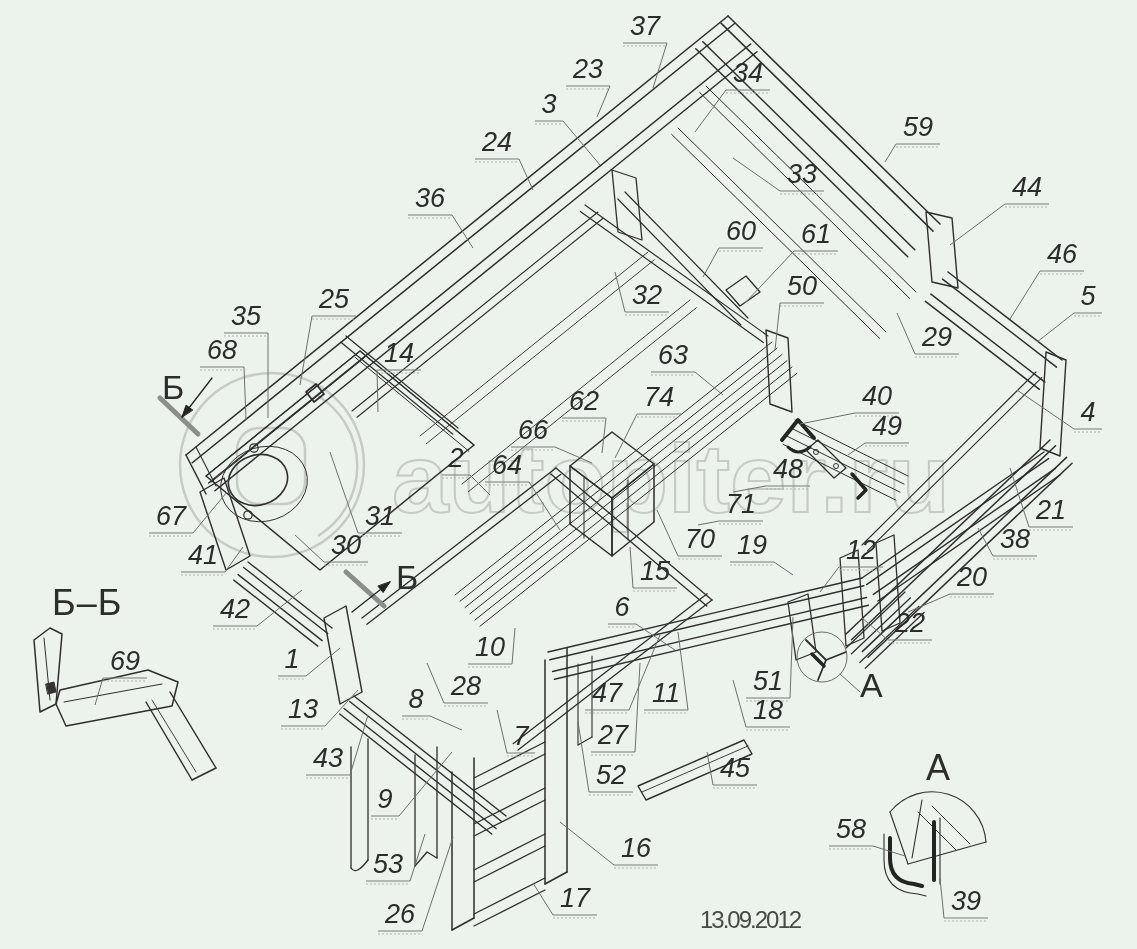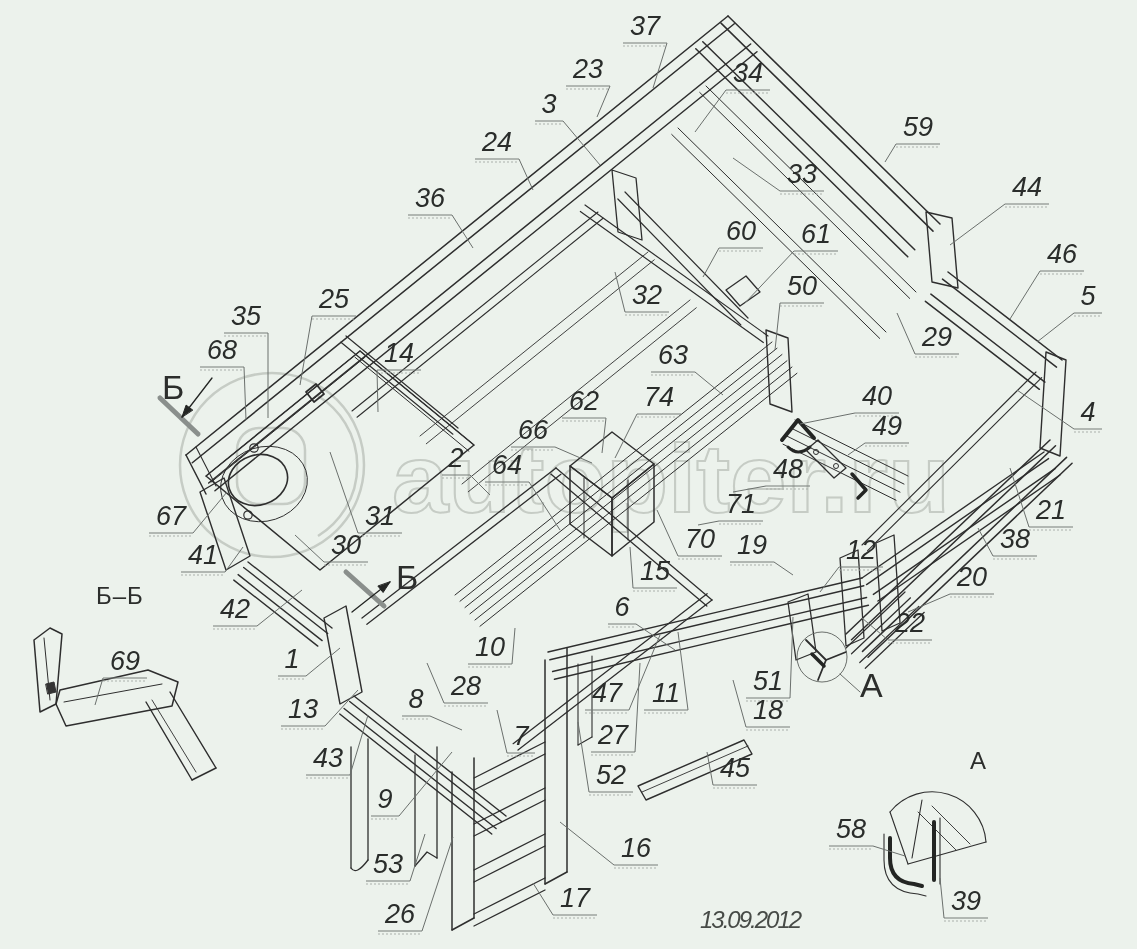--- a/index.html
+++ b/index.html
@@ -11,23 +11,23 @@
     font-family:"Liberation Sans", sans-serif;
   }
   .stage svg{position:absolute;left:0;top:0;}
   .ovl{
     position:absolute;
     color:#2c2e2c;
     font-family:"Liberation Sans", sans-serif;
     white-space:nowrap;
     user-select:none;
   }
-  .sec-title{font-size:24px;font-weight:400;letter-spacing:1px;margin-left:44px;}
+  .sec-title{font-size:36px;font-weight:400;letter-spacing:1px;}
   .sec-marker{font-size:34px;font-weight:400;}
-  .date-stamp{font-size:24px;letter-spacing:-2px;color:#474b47;font-style:italic;}
+  .date-stamp{font-size:24px;letter-spacing:-2px;color:#474b47;}
 </style>
 </head>
 <body>
 
 <div class="stage">
   <svg id="art" width="1137" height="949" viewBox="0 0 1137 949">
       <g>
         <circle cx="272" cy="465" r="92" fill="none" stroke="#c6ccc5" stroke-width="2.5"></circle>
         <rect x="237" y="428" width="68" height="76" rx="22" fill="none" stroke="#c6ccc5" stroke-width="2.5"></rect>
         <path d="M318,396 A82,82 0 0 1 318,536" fill="none" stroke="#c6ccc5" stroke-width="2.5"></path>

